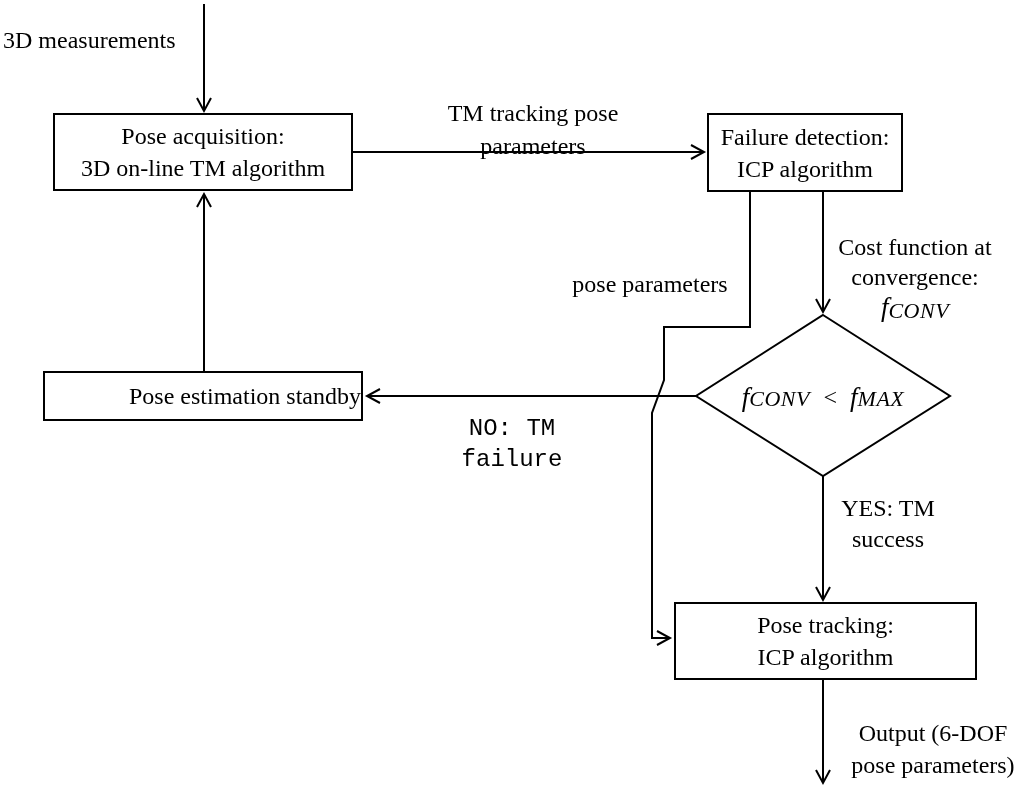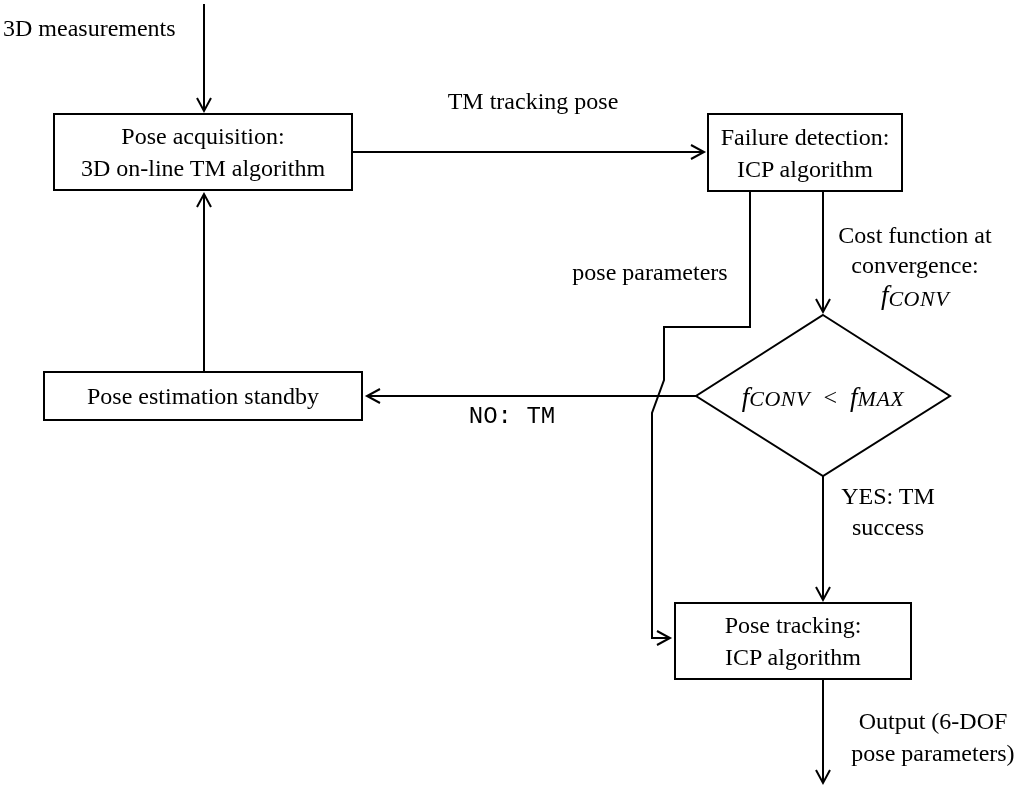--- a/index.html
+++ b/index.html
@@ -33,20 +33,21 @@
     text-align: center;
     font-size: 24px;
     line-height: 32px;
   }
   .lbl {
     position: absolute;
     font-size: 24px;
     line-height: 31px;
     text-align: center;
     white-space: nowrap;
+    margin-top: 12px;
   }
   .lbl.left {
     text-align: left;
   }
   .formula {
     font-style: italic;
   }
   .formula .f {
     font-size: 27px;
     font-style: italic;
@@ -127,57 +128,59 @@
   <div class="node" style="left:53px; top:113px; width:300px; height:78px;">
     <div>Pose acquisition:</div>
     <div>3D on-line TM algorithm</div>
   </div>
 
   <div class="node" style="left:707px; top:113px; width:196px; height:79px;">
     <div>Failure detection:</div>
     <div>ICP algorithm</div>
   </div>
 
-  <div class="node" style="left:43px; top:371px; width:320px; height:50px;">
+  <div class="node" style="left:43px; top:371px; width:320px; height:50px;align-items:flex-end;">
     <div>Pose estimation standby</div>
   </div>
 
-  <div class="node" style="left:674px; top:602px; width:238px; height:78px;">
+  <div class="node" style="left:674px; top:602px; width:303px; height:78px;">
     <div>Pose tracking:</div>
     <div>ICP algorithm</div>
   </div>
 
   <div id="decision-label" class="formula">
     <span class="f">f</span>
       <span class="fsub">CONV</span>
       <span class="op">&lt;</span>
       <span class="f">f</span>
       <span class="fsub">MAX</span>
   </div>
 
   <div class="lbl left" style="left:3px; top:13px;">3D measurements</div>
 
   <div class="lbl" style="left:408px; top:85px; width:250px; line-height:33px;">
     <div>TM tracking pose</div>
+    <div>parameters</div>
   </div>
 
   <div class="lbl" style="left:815px; top:220px; width:200px; line-height:30px;">
     <div>Cost function at</div>
     <div>convergence:</div>
     <div class="formula">
       <span class="f">f</span><span class="fsub">CONV</span>
     </div>
   </div>
 
   <div class="lbl" style="left:550px; top:256px; width:200px; line-height:32px;">
     <div>pose parameters</div>
   </div>
 
   <div class="lbl" style="left:437px; top:401px; width:150px;font-family:Liberation Mono, monospace;">
     <div>NO: TM</div>
+    <div>failure</div>
   </div>
 
   <div class="lbl" style="left:813px; top:481px; width:150px;">
     <div>YES: TM</div>
     <div>success</div>
   </div>
 
   <div class="lbl" style="left:833px; top:705px; width:200px; line-height:32px;">
     <div>Output (6-DOF</div>
     <div>pose parameters)</div>

